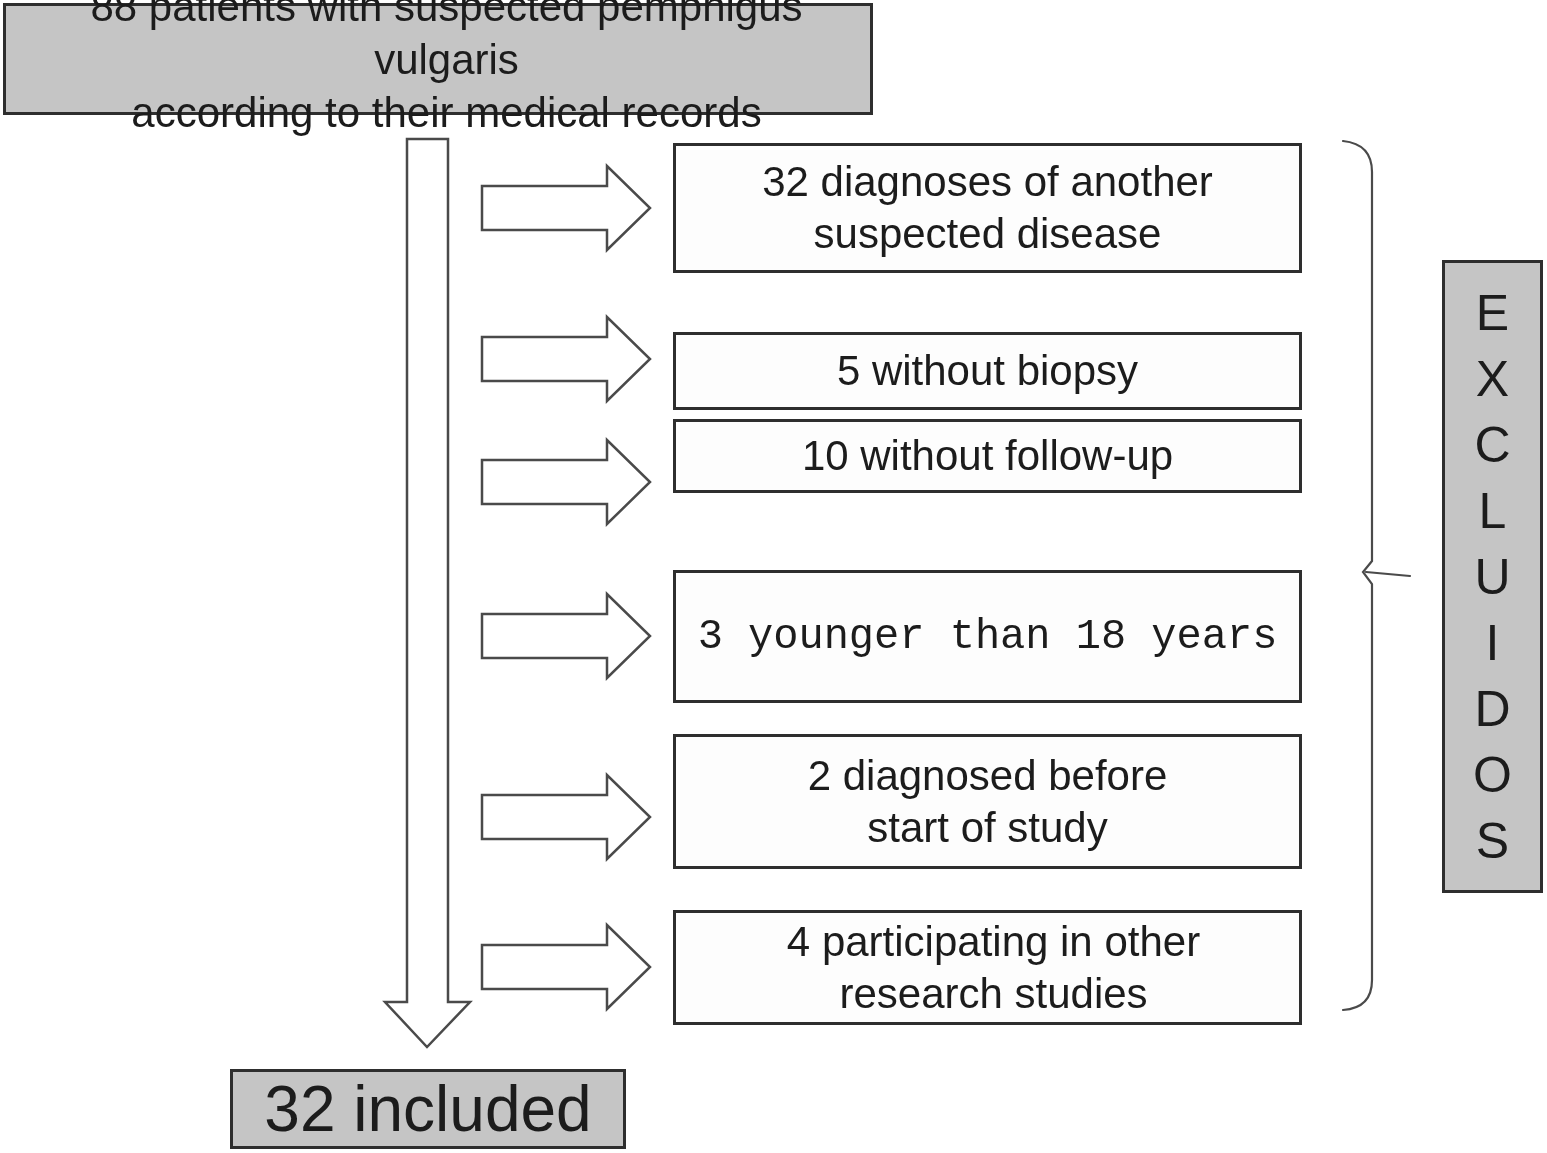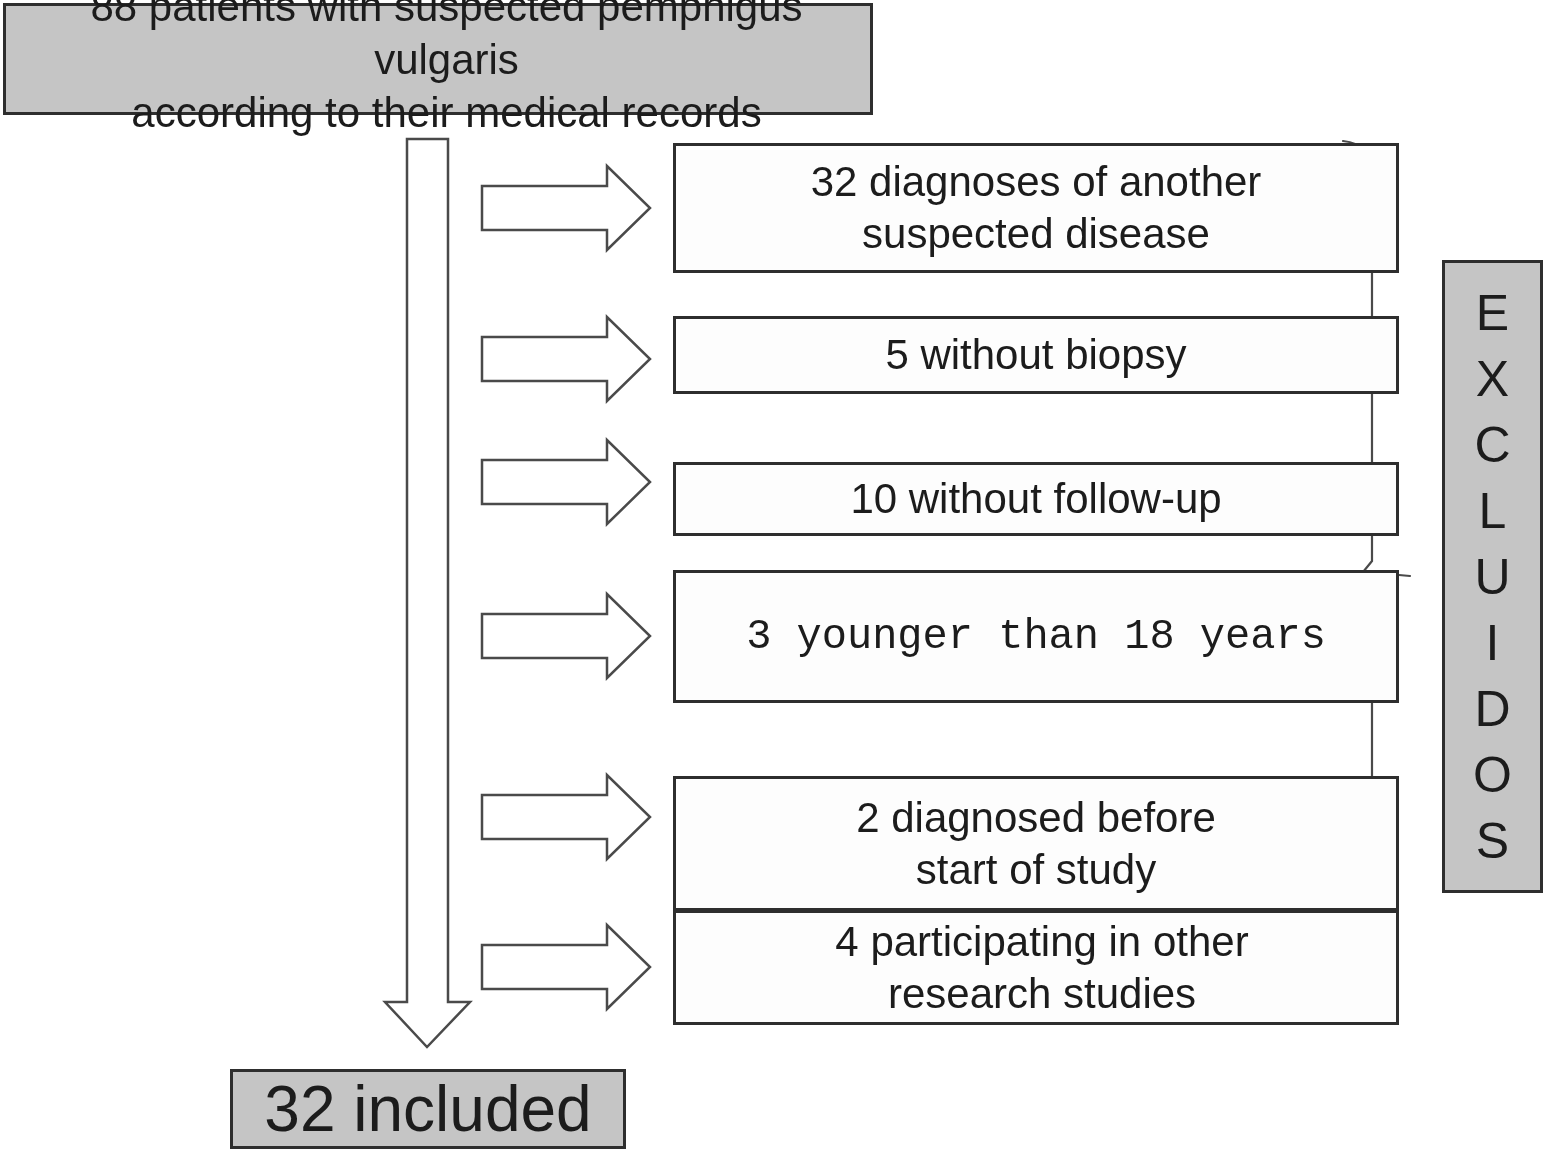--- a/index.html
+++ b/index.html
@@ -36,21 +36,21 @@
     box-sizing:border-box;
     border:3px solid var(--border);
     display:flex;
     flex-direction:column;
     align-items:center;
     justify-content:center;
     text-align:center;
   }
   .white-box{
     left:673px;
-    width:726px;
+    width:629px;
     background:#fdfdfd;
     font-size:42px;
     line-height:52px;
   }
   .gray-box{
     background:var(--gray-fill);
   }
   .header-box{
     left:3px;top:3px;width:870px;height:112px;
     font-size:42px;line-height:53px;padding-left:17px;
@@ -86,33 +86,33 @@
   <div class="box gray-box header-box">
     <div>88 patients with suspected pemphigus vulgaris</div>
     <div>according to their medical records</div>
   </div>
 
   <div class="box white-box" style="top:143px;height:130px;">
     <div>32 diagnoses of another</div>
     <div>suspected disease</div>
   </div>
 
-  <div class="box white-box" style="top:316px;height:78px;">
+  <div class="box white-box" style="top:332px;height:78px;">
     <div>5 without biopsy</div>
   </div>
 
-  <div class="box white-box" style="top:462px;height:74px;text-align:center;">
+  <div class="box white-box" style="top:419px;height:74px;text-align:center;">
     <div>10 without follow-up</div>
   </div>
 
   <div class="box white-box" style="top:570px;height:133px;font-family:Liberation Mono, monospace;">
     <div>3 younger than 18 years</div>
   </div>
 
-  <div class="box white-box" style="top:776px;height:135px;">
+  <div class="box white-box" style="top:734px;height:135px;">
     <div>2 diagnosed before</div>
     <div>start of study</div>
   </div>
 
   <div class="box white-box" style="top:910px;height:115px;padding-left:12px;">
     <div>4 participating in other</div>
     <div>research studies</div>
   </div>
 
   <div class="box gray-box excluded-box">

